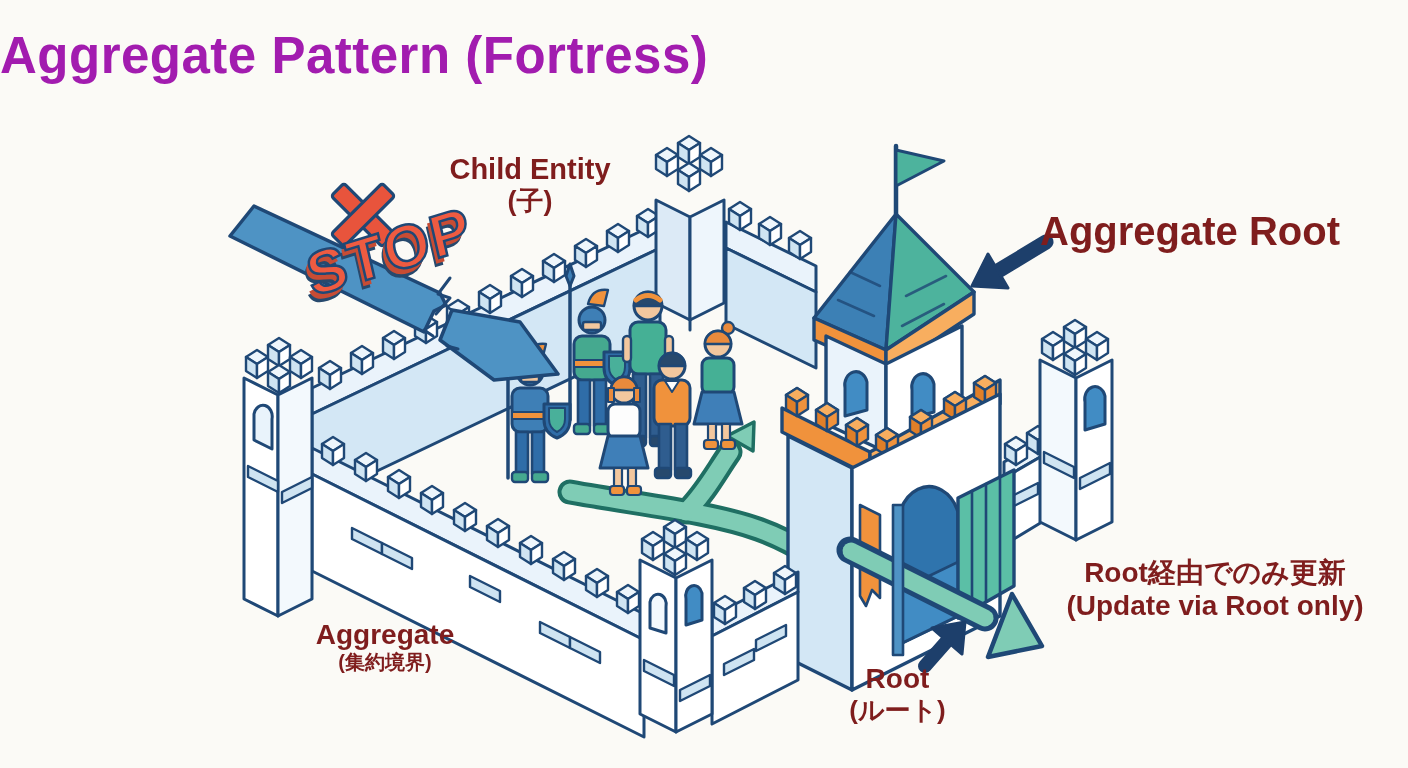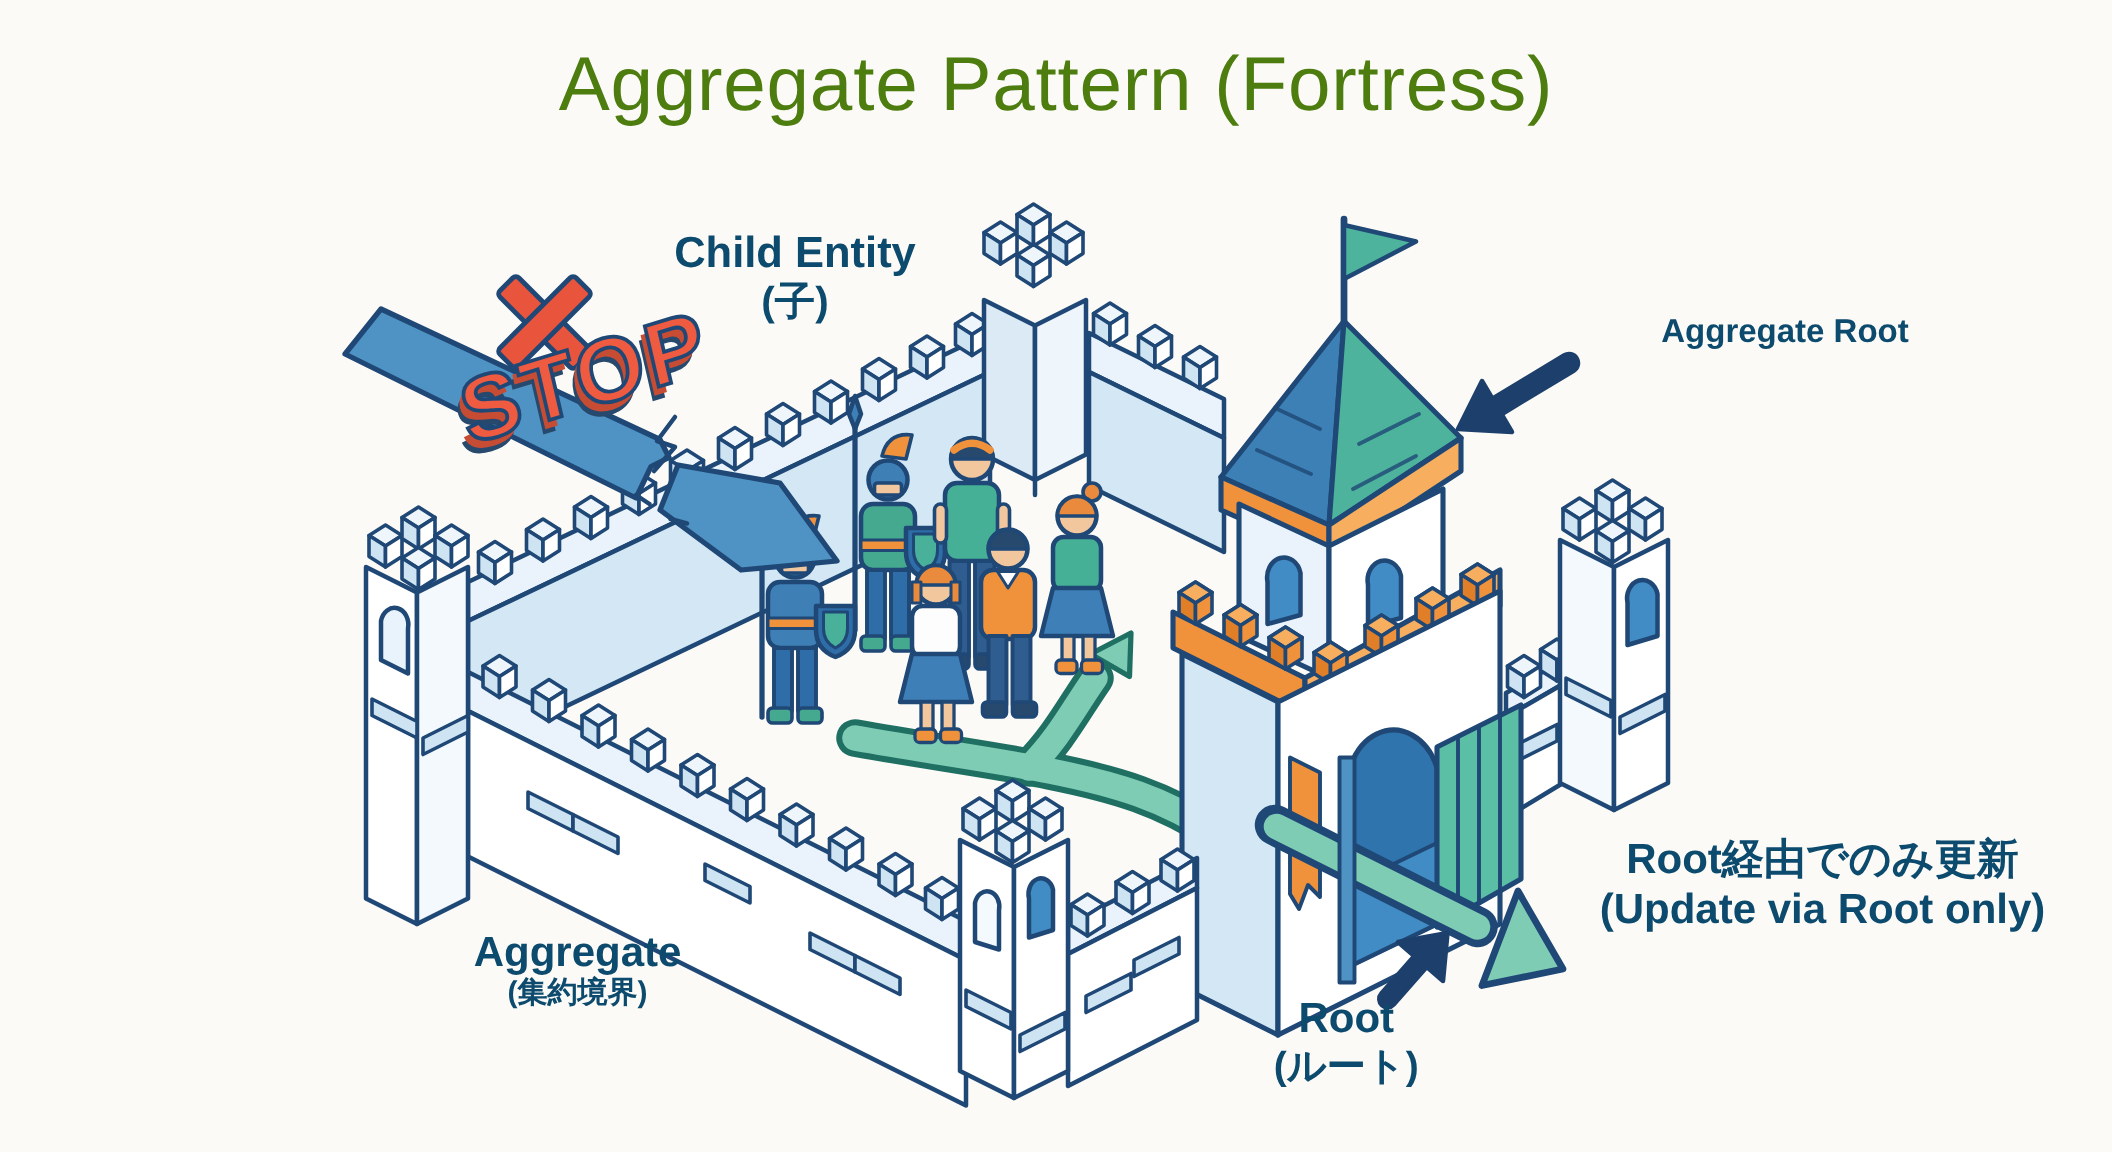--- a/index.html
+++ b/index.html
@@ -3,28 +3,28 @@
 <meta charset="utf-8">
 <style>
   html,body{margin:0;padding:0;background:#e8e8e8;}
   .stage{
     position:relative;width:1408px;height:768px;overflow:hidden;
     background:#fbfaf6;
     font-family:"Liberation Sans","DejaVu Sans",sans-serif;
   }
   .stage svg{position:absolute;left:0;top:0;}
   .lbl{
-    position:absolute;color:#0c4a6e;font-weight:bold;text-align:center;
+    position:absolute;color:#7f1d1d;font-weight:bold;text-align:center;
     line-height:1.18;white-space:nowrap;
   }
   .lbl .l1{display:block;}
   .lbl .l2{display:block;}
   .title{
-    position:absolute;left:0;right:0;top:26px;text-align:center;
-    color:#4d7c0f;font-size:51px;font-weight:normal;letter-spacing:0.5px;
+    position:absolute;left:0;right:0;top:26px;text-align:left;
+    color:#a21caf;font-size:51px;font-weight:bold;letter-spacing:0.5px;
   }
   .stop{
     position:absolute;left:308px;top:242px;
     font-size:60px;font-weight:bold;letter-spacing:2px;
     color:#ee5b41;
     -webkit-text-stroke:2.5px #1f4876;
     text-shadow:-4px 5px 0 #c74c34, -6px 8px 0 #27496d;
     transform:rotate(-17deg) skewX(-4deg);
     transform-origin:left center;
   }
@@ -343,21 +343,21 @@
 <div class="title">Aggregate Pattern (Fortress)</div>
 
 <div class="lbl" style="left:395px;top:152px;width:270px;font-size:29px;">
   <span class="l1">Child Entity</span>
   <span class="l2" style="font-size:27px;">(子)</span>
 </div>
 
 
 <div class="stop">STOP</div>
 
-<div class="lbl" style="left:1040px;top:208px;width:300px;font-size:22px;">
+<div class="lbl" style="left:1040px;top:208px;width:300px;font-size:40px;">
   <span class="l1">Aggregate Root</span>
 </div>
 
 <div class="lbl" style="left:270px;top:618px;width:230px;font-size:28px;">
   <span class="l1">Aggregate</span>
   <span class="l2" style="font-size:20px;">(集約境界)</span>
 </div>
 
 <div class="lbl" style="left:1025px;top:556px;width:380px;font-size:28px;">
   <span class="l1">Root経由でのみ更新</span>

